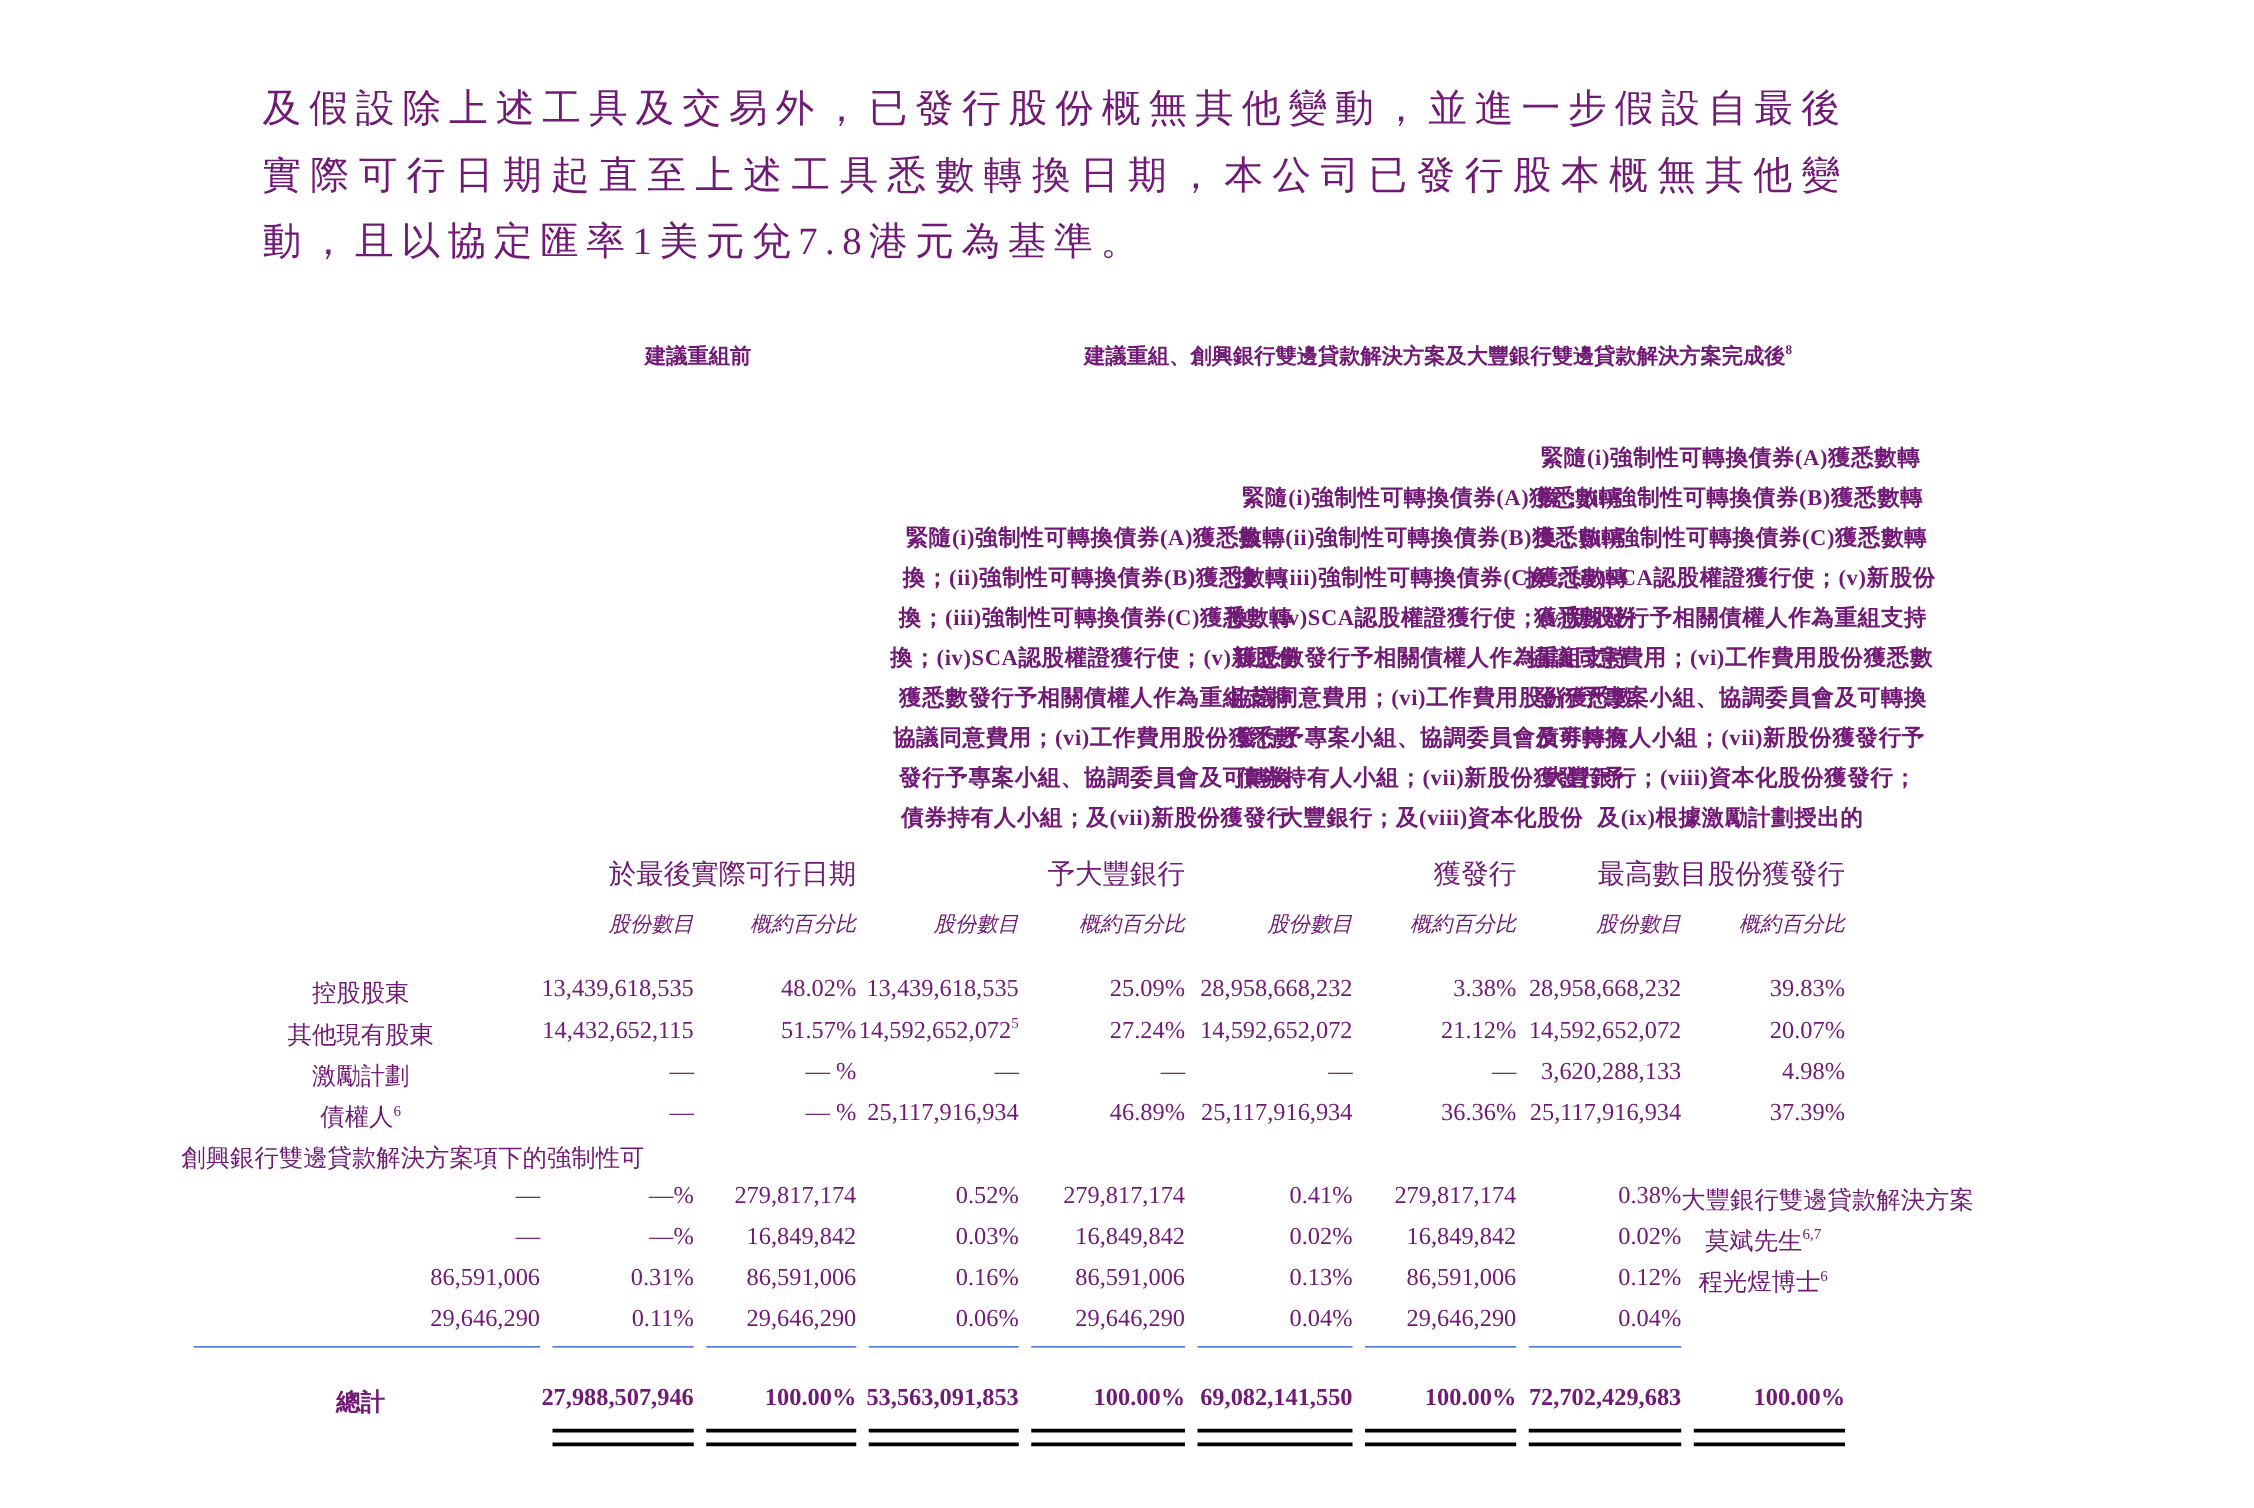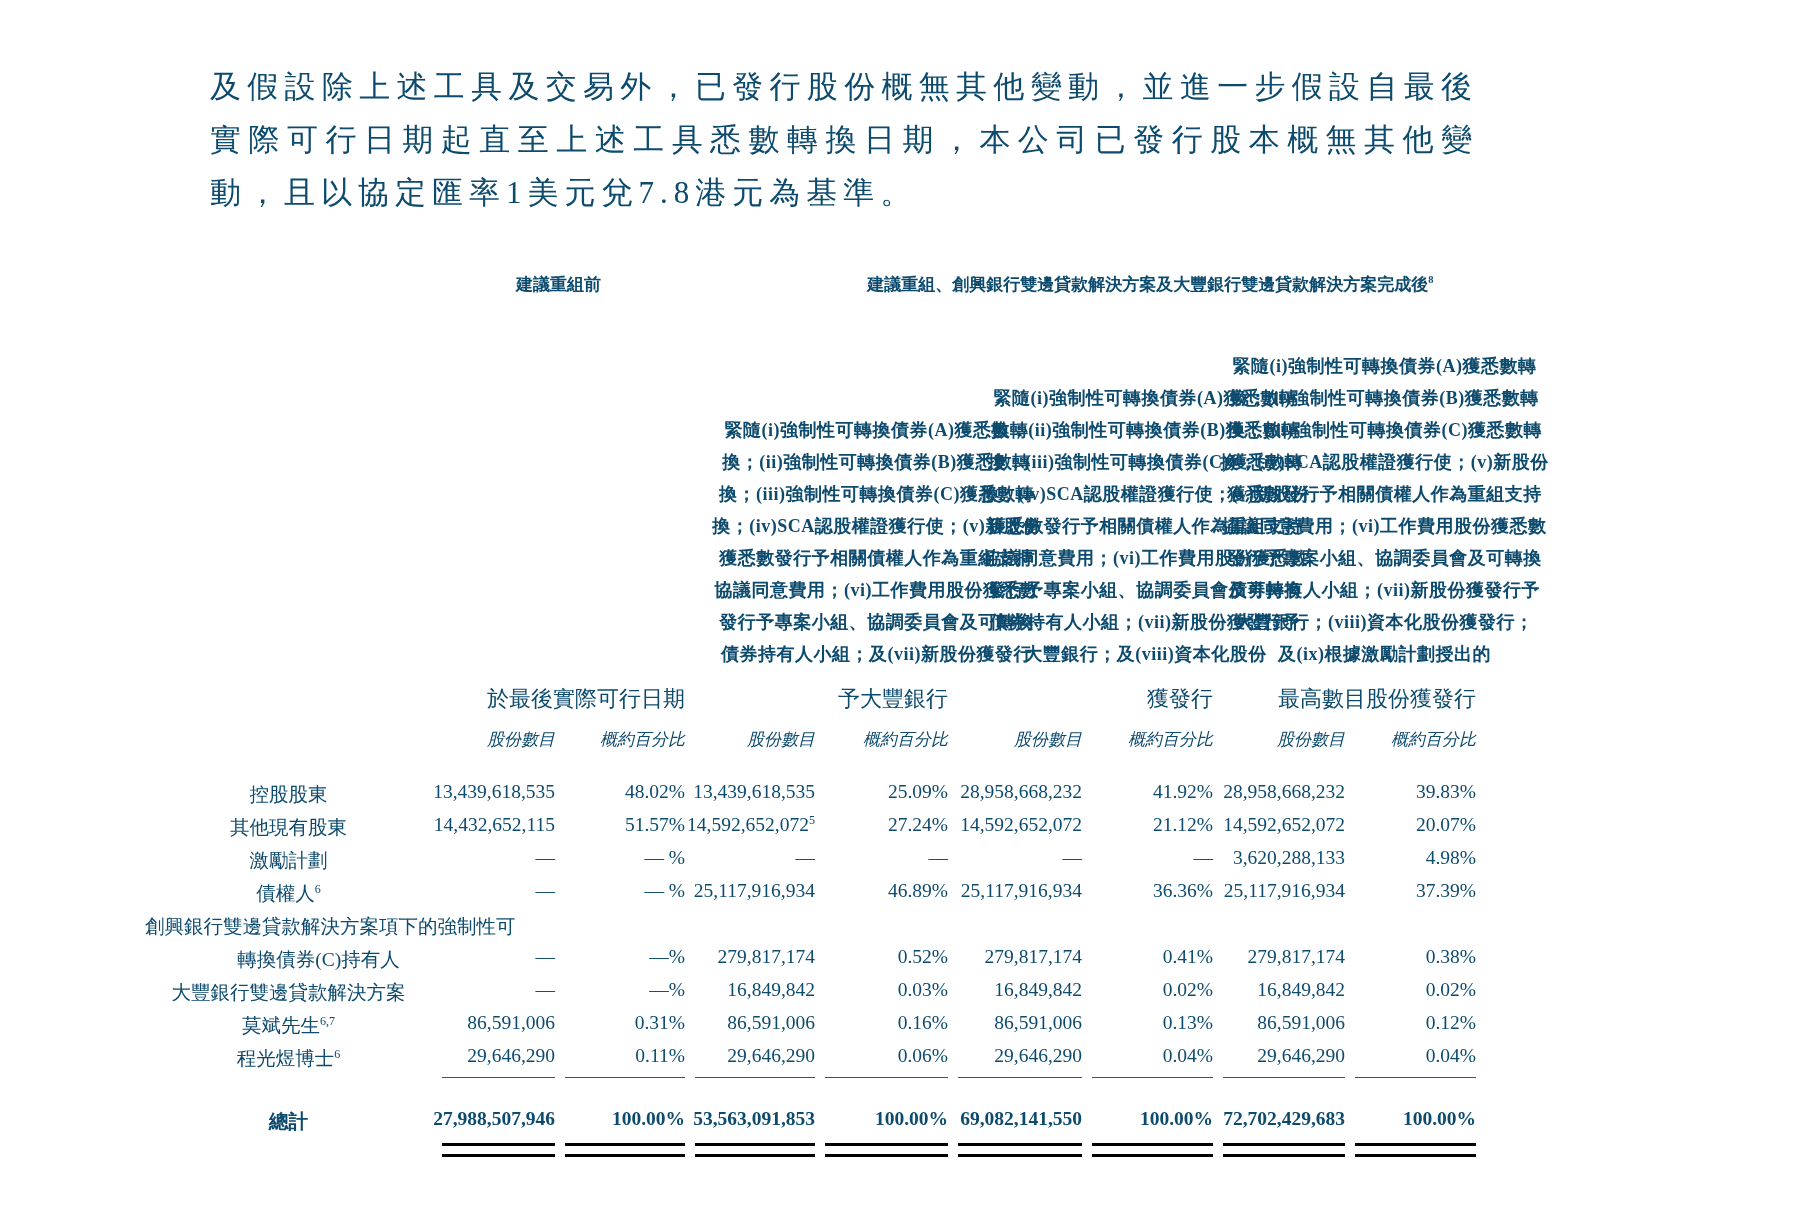--- a/index.html
+++ b/index.html
@@ -1,20 +1,20 @@
 <!DOCTYPE html>
 <html><head>
 <meta charset="utf-8">
 <style>
   html,body{margin:0;padding:0;background:#ffffff;}
   .page{
     position:relative;
     width:1803px;height:1206px;
     background:#fff;
-    color:#0c4a6e;
+    color:#701a75;
     font-family:"Liberation Serif","DejaVu Serif",serif;
     overflow:hidden;
   }
   
   .para{margin:60px 0 0 210px;width:1268px;font-size:31px;line-height:53px;letter-spacing:6px;}
   .pline{white-space:nowrap;}
   .pjust{white-space:normal;text-align:justify;text-align-last:justify;}
   
   .tablewrap{margin-left:145px;width:1331px;margin-top:14px;}
   .tgrid{display:grid;grid-template-columns:287px 123px 130px 130px 133px 134px 131px 132px 131px;}
@@ -126,21 +126,21 @@
       <div class="cell num sub">概約百分比</div>
     </div>
 
     <div class="tgrid rows" id="rows">
         <div class="cell lab">控股股東</div>
         <div class="cell num">13,439,618,535</div>
         <div class="cell num">48.02%</div>
         <div class="cell num">13,439,618,535</div>
         <div class="cell num">25.09%</div>
         <div class="cell num">28,958,668,232</div>
-        <div class="cell num">41.92%</div>
+        <div class="cell num">3.38%</div>
         <div class="cell num">28,958,668,232</div>
         <div class="cell num">39.83%</div>
         <div class="cell lab">其他現有股東</div>
         <div class="cell num">14,432,652,115</div>
         <div class="cell num">51.57%</div>
         <div class="cell num">14,592,652,072<sup>5</sup></div>
         <div class="cell num">27.24%</div>
         <div class="cell num">14,592,652,072</div>
         <div class="cell num">21.12%</div>
         <div class="cell num">14,592,652,072</div>
@@ -165,21 +165,20 @@
         <div class="cell num">37.39%</div>
         <div class="cell lab">創興銀行雙邊貸款解決方案項下的強制性可</div>
         <div class="cell num"></div>
         <div class="cell num"></div>
         <div class="cell num"></div>
         <div class="cell num"></div>
         <div class="cell num"></div>
         <div class="cell num"></div>
         <div class="cell num"></div>
         <div class="cell num"></div>
-        <div class="cell lab ind">轉換債券(C)持有人</div>
         <div class="cell num">—</div>
         <div class="cell num">—%</div>
         <div class="cell num">279,817,174</div>
         <div class="cell num">0.52%</div>
         <div class="cell num">279,817,174</div>
         <div class="cell num">0.41%</div>
         <div class="cell num">279,817,174</div>
         <div class="cell num">0.38%</div>
         <div class="cell lab">大豐銀行雙邊貸款解決方案</div>
         <div class="cell num">—</div>

